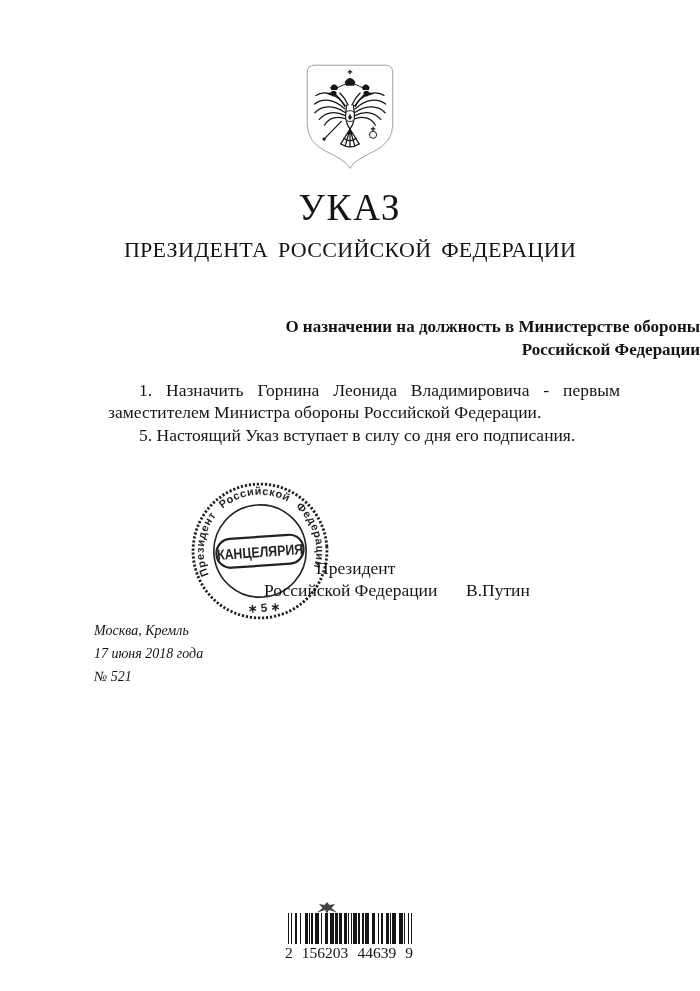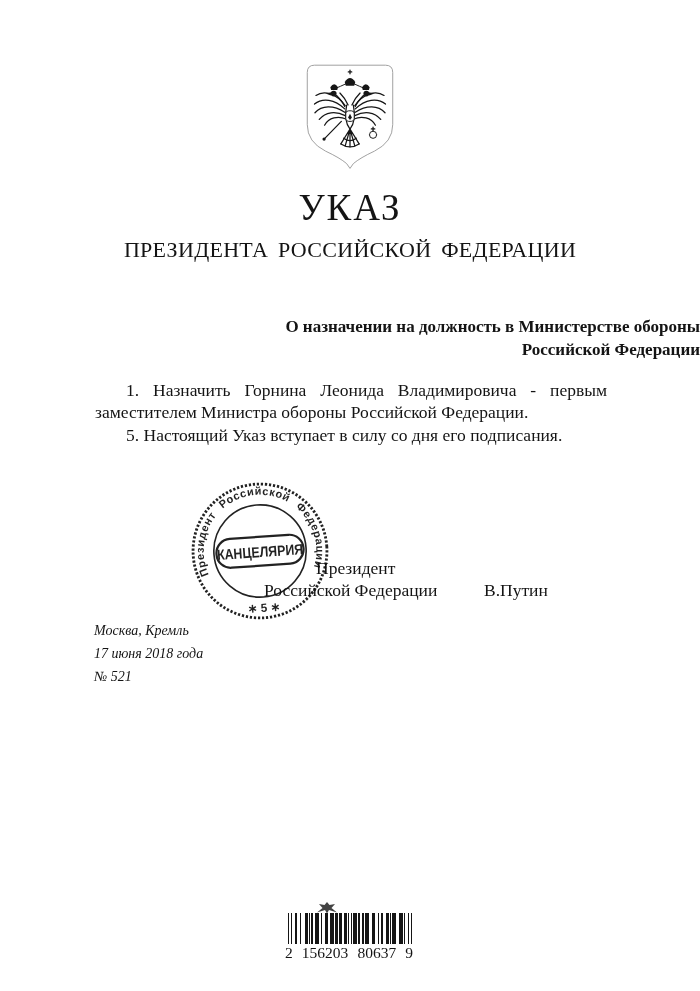--- a/index.html
+++ b/index.html
@@ -3,25 +3,25 @@
 <meta charset="utf-8">
 <style>
   html,body{margin:0;padding:0;background:#ffffff;}
   .page{position:relative;width:700px;height:991px;background:#ffffff;overflow:hidden;
         font-family:"Liberation Serif",serif;color:#141414;}
   .abs{position:absolute;}
   .arms{left:302px;top:63px;width:96px;height:110px;}
   .title{left:0;top:186px;width:700px;text-align:center;font-size:37px;letter-spacing:2px;}
   .subtitle{left:0;top:237px;width:700px;text-align:center;font-size:22px;letter-spacing:0.3px;word-spacing:4px;}
   .subject{left:0;top:316px;width:700px;text-align:right;font-weight:bold;font-size:17px;line-height:22.5px;}
-  .bodytext{left:95px;top:379px;width:512px;font-size:17.5px;line-height:22.4px;text-align:justify;}
+  .bodytext{left:108px;top:379px;width:512px;font-size:17.5px;line-height:22.4px;text-align:justify;}
   .bodytext p{margin:0;text-indent:31px;}
   .sig1{left:316px;top:558px;font-size:17.5px;}
   .sig2{left:264px;top:580px;font-size:17.5px;}
-  .signame{left:466px;top:580px;font-size:17.5px;margin-left:18px;}
+  .signame{left:466px;top:580px;font-size:17.5px;}
   .dateblock{left:94px;top:619px;font-size:14px;line-height:23.2px;font-style:italic;}
   .stamp{left:189px;top:480px;width:142px;height:142px;}
   .minieagle{left:316px;top:901px;width:22px;height:13px;}
   .bars{left:288px;top:913px;width:124px;height:31px;}
   .digits{left:285px;top:944px;width:128px;display:flex;justify-content:space-between;
           font-size:15.5px;font-family:"Liberation Serif",serif;}
 </style>
 </head>
 <body>
 
@@ -140,17 +140,17 @@
       <rect x="101.81" y="0" width="1.31" height="31" fill="#151515"></rect>
       <rect x="104.42" y="0" width="3.92" height="31" fill="#151515"></rect>
       <rect x="110.95" y="0" width="3.92" height="31" fill="#151515"></rect>
       <rect x="116.17" y="0" width="1.31" height="31" fill="#151515"></rect>
       <rect x="120.08" y="0" width="1.31" height="31" fill="#151515"></rect>
       <rect x="122.69" y="0" width="1.31" height="31" fill="#151515"></rect>
     </svg>
   <div class="abs digits">
     <span>2</span>
     <span>156203</span>
-    <span>80637</span>
+    <span>44639</span>
     <span>9</span>
   </div>
 
 </div>
 
 </body></html>

